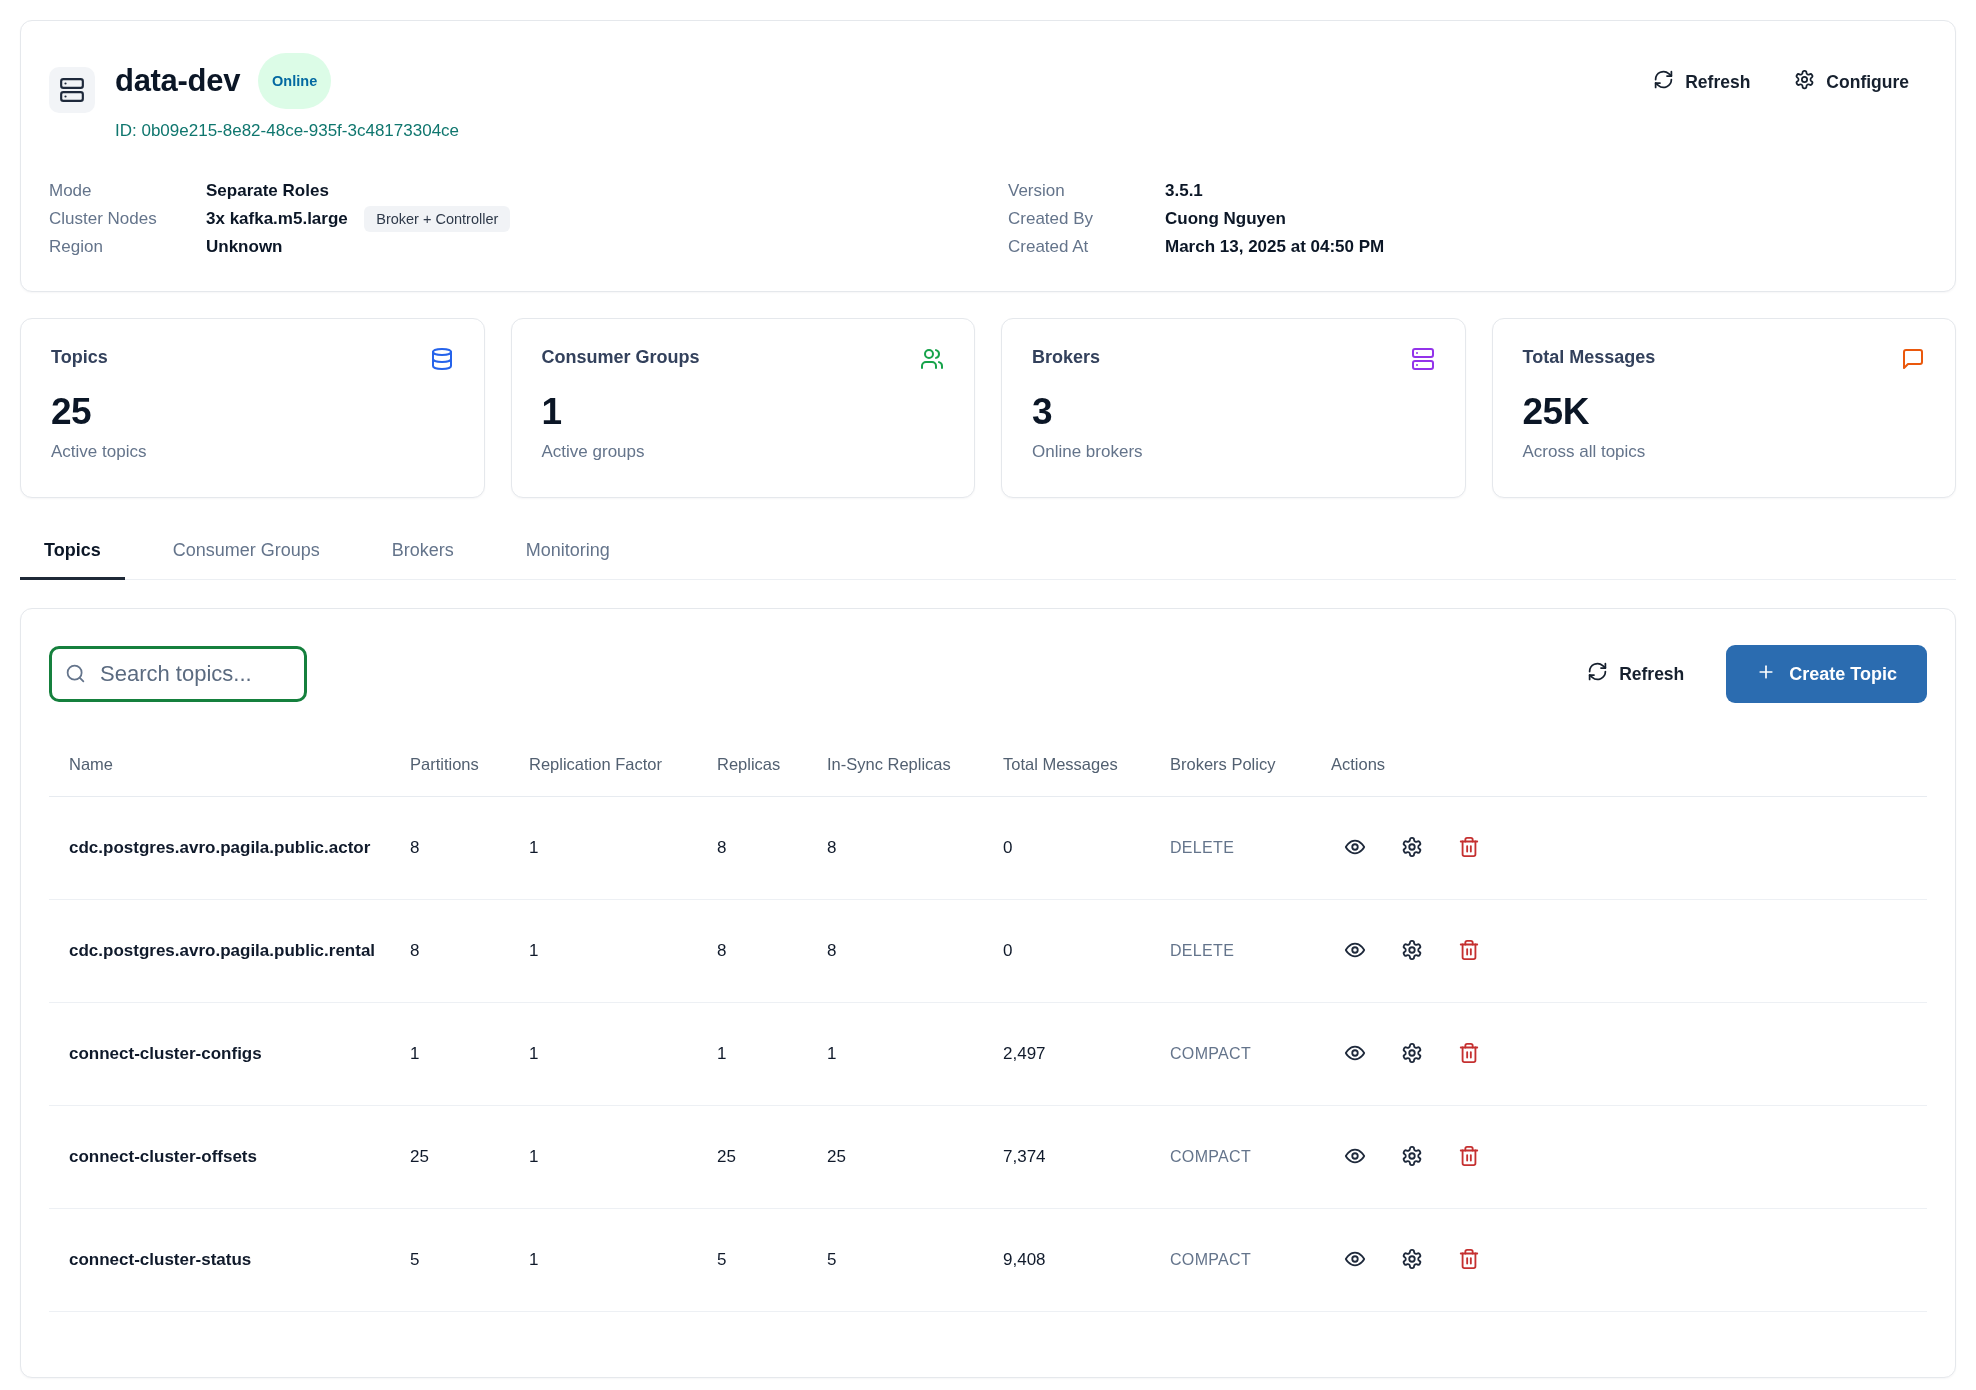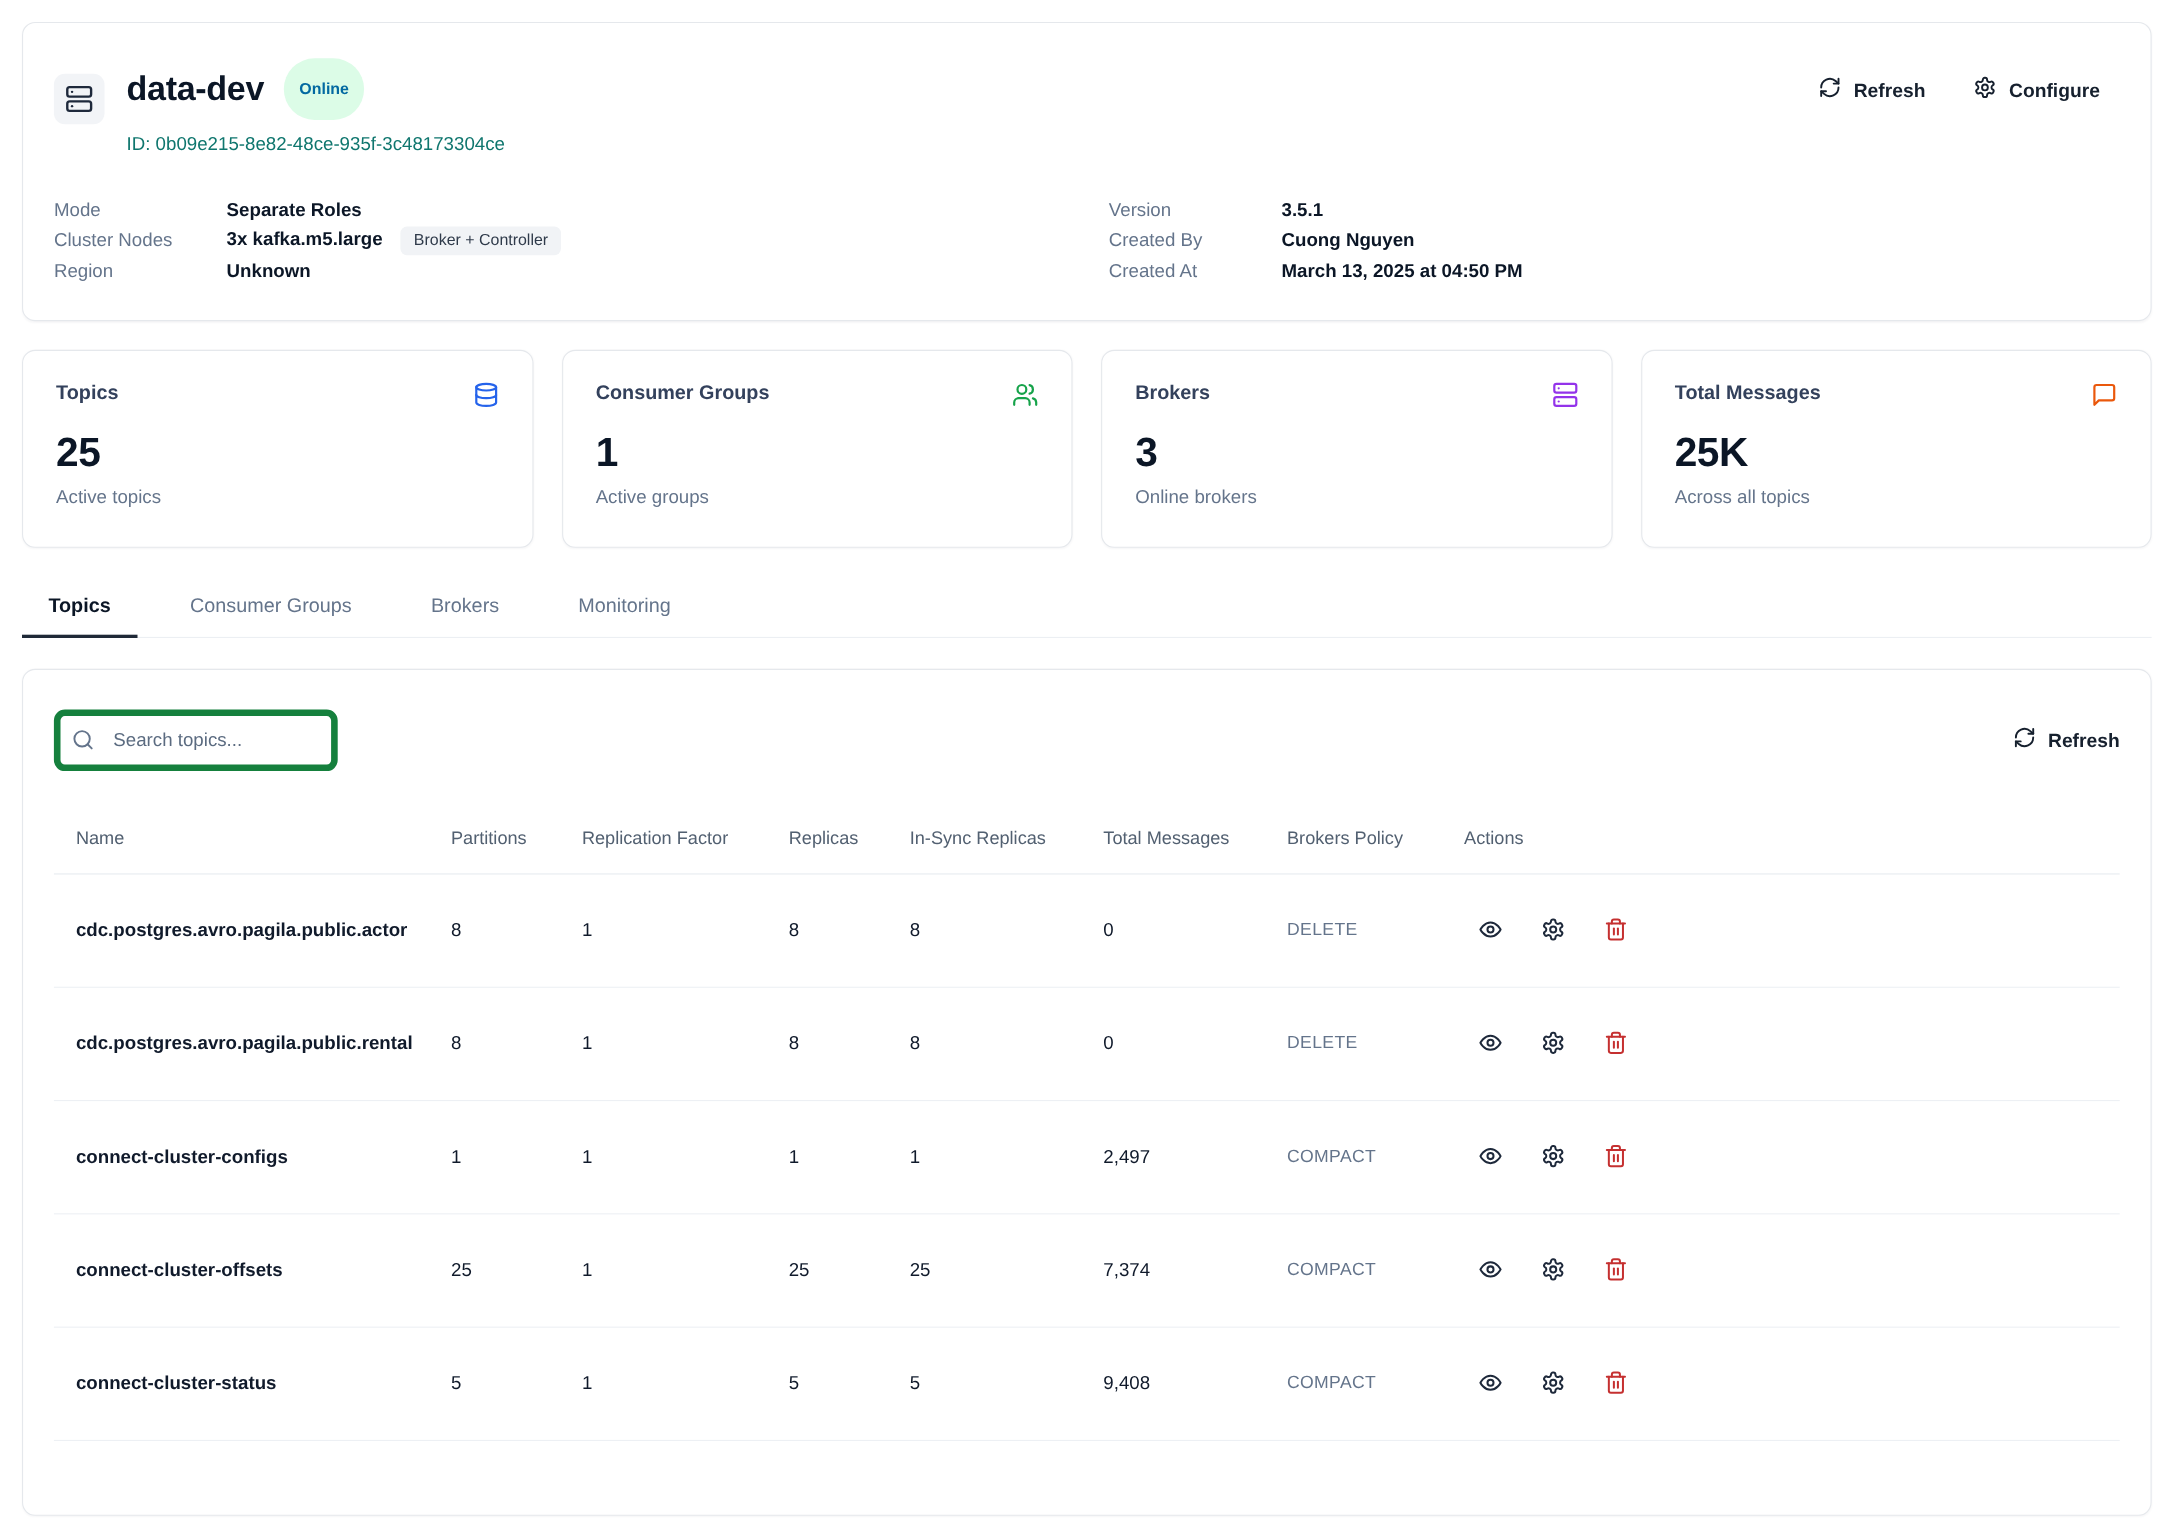--- a/index.html
+++ b/index.html
@@ -49,22 +49,22 @@
   .tab { background:none; border:none; font-family:inherit; font-size:18px; font-weight:500;
     color:#64748b; padding:0 24px 16px; margin-bottom:-1px; border-bottom:3px solid transparent;
     cursor:pointer; }
   .tab.active { color:#0b1626; font-weight:600; border-bottom-color:#1f2937; }
 
   
   .main-card { margin-top:28px; padding:36px 28px; height:770px; }
   .toolbar { display:flex; justify-content:space-between; align-items:center; }
   .search-box { position:relative; width:258px; }
   .search-box svg { position:absolute; left:16px; top:17px; width:21px; height:21px; color:#64748b; }
-  .search-box input { width:100%; height:56px; border:6px solid #15803d; border-radius:10px;
-    padding:0 31px 0 48px; font-family:inherit; font-size:17px; color:#0f172a; outline:none; }
+  .search-box input { width:100%; height:56px; border:3px solid #15803d; border-radius:10px;
+    padding:0 31px 0 48px; font-family:inherit; font-size:22px; color:#0f172a; outline:none; }
   .search-box input::placeholder { color:#5b6b80; }
   .toolbar-right { display:flex; align-items:center; gap:42px; }
   .primary-btn { display:flex; align-items:center; gap:13px; background:#2b6cb0; color:#fff;
     border:none; border-radius:9px; height:58px; padding:0 30px; font-family:inherit;
     font-size:18px; font-weight:600; cursor:pointer; }
   .primary-btn svg { width:20px; height:20px; }
 
   
   .table { margin-top:30px; }
   .grid-cols { display:grid;
@@ -262,20 +262,27 @@
       <div class="toolbar-right">
         <button class="ghost-btn">
           <span><svg viewBox="0 0 24 24" width="21" height="21">
                 <path d="M3 12a9 9 0 0 1 15-6.7L21 8"></path>
                 <path d="M21 3v5h-5"></path>
                 <path d="M21 12a9 9 0 0 1-15 6.7L3 16"></path>
                 <path d="M3 21v-5h5"></path>
               </svg></span>
           <span>Refresh</span>
         </button>
+        <button class="primary-btn">
+          <span><svg viewBox="0 0 24 24" width="20" height="20">
+                <path d="M5 12h14"></path>
+                <path d="M12 5v14"></path>
+              </svg></span>
+          <span>Create Topic</span>
+        </button>
       </div>
     </div>
 
     <div class="table">
       <div class="thead grid-cols" id="thead">
           <div class="th">Name</div>
           <div class="th">Partitions</div>
           <div class="th">Replication Factor</div>
           <div class="th">Replicas</div>
           <div class="th">In-Sync Replicas</div>

